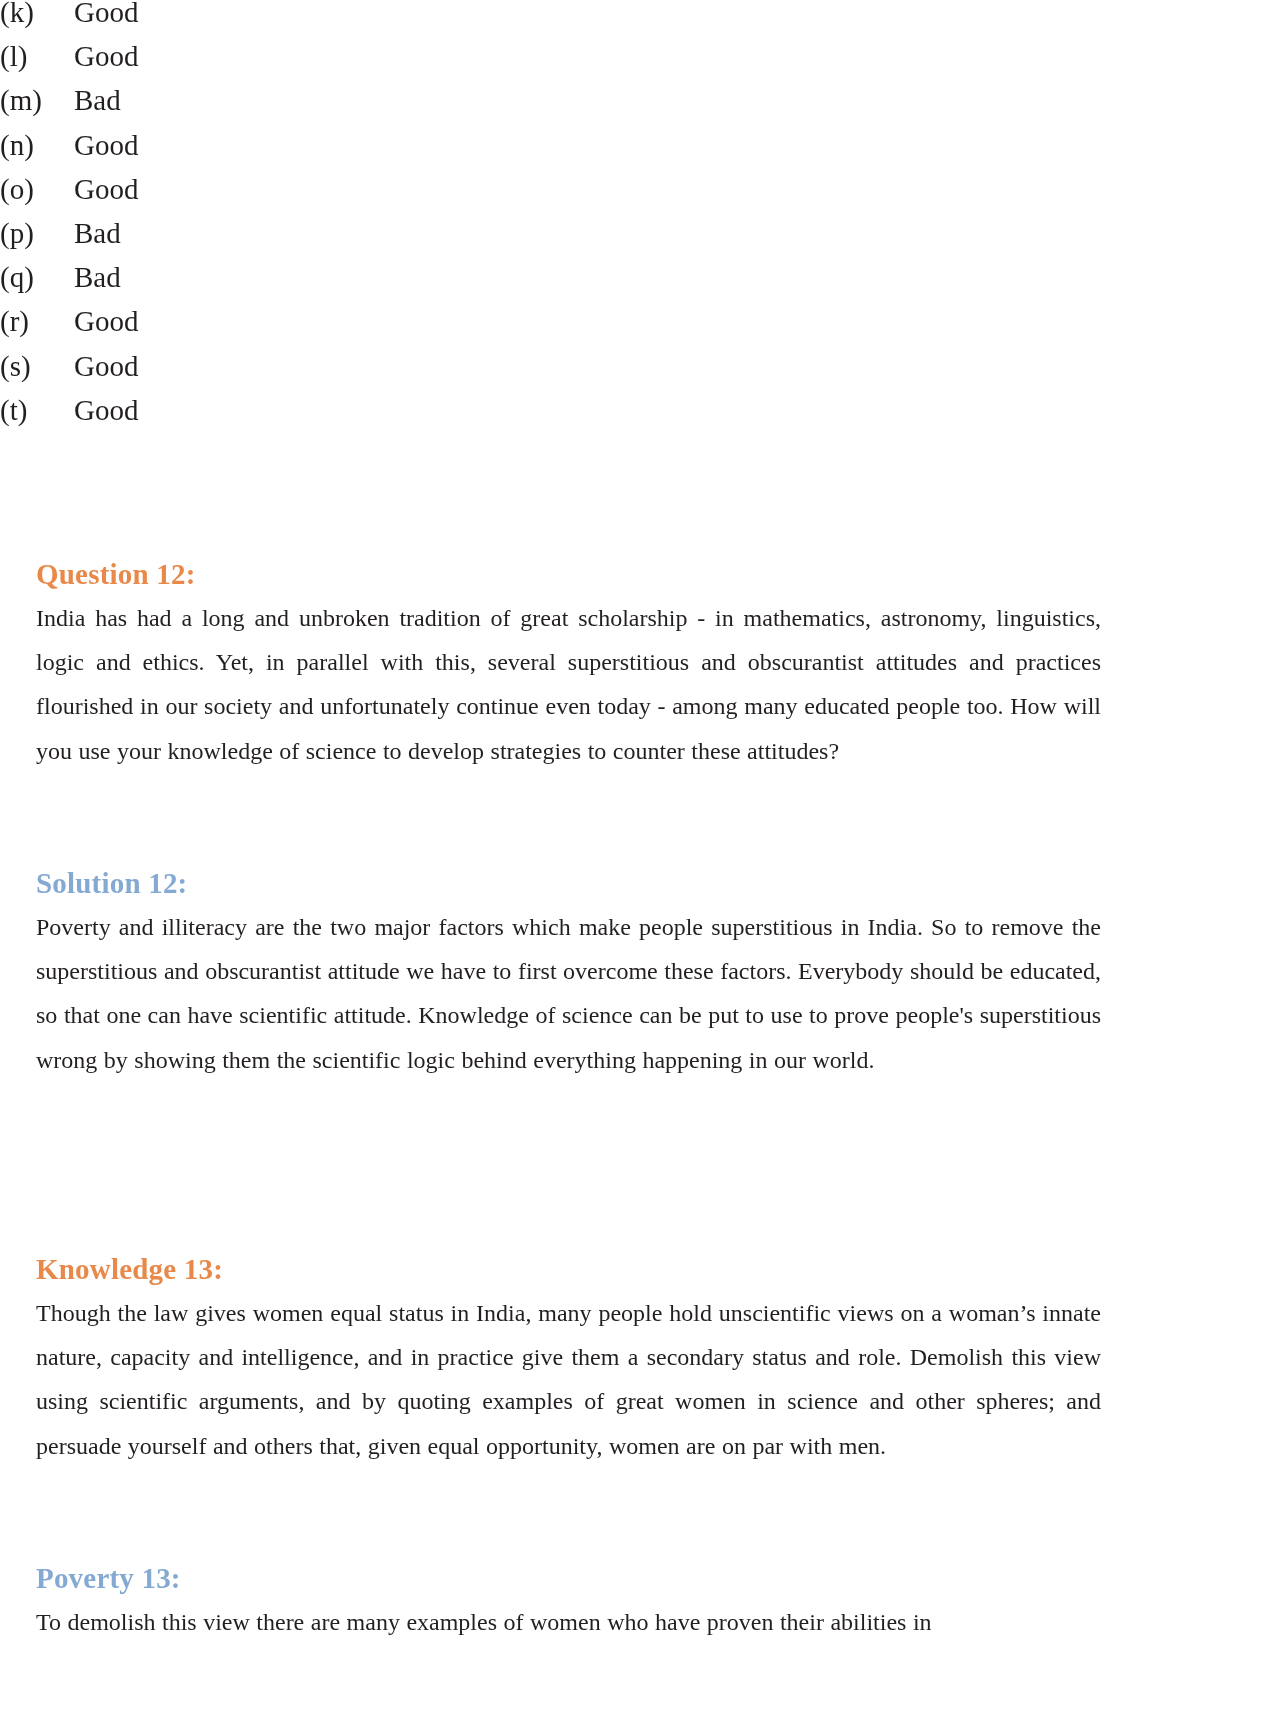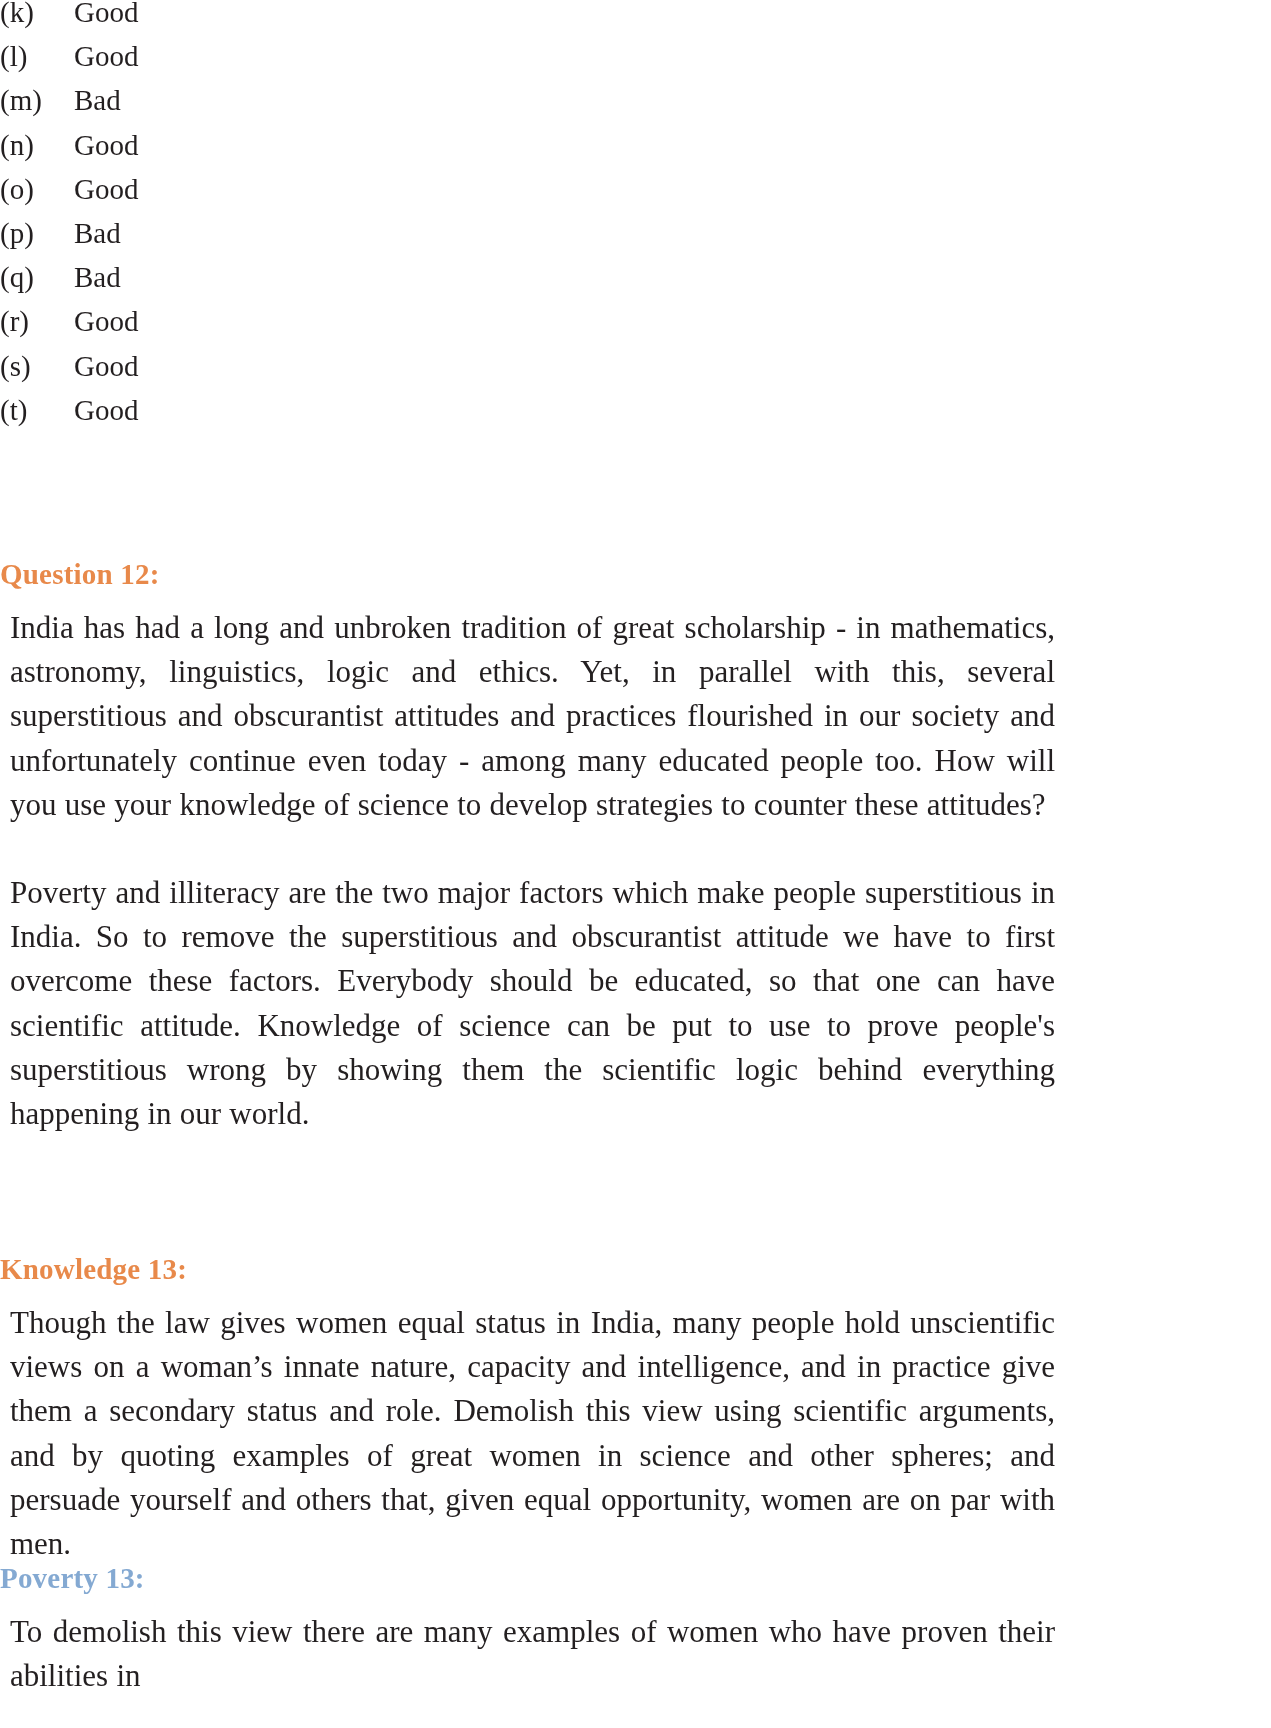--- a/index.html
+++ b/index.html
@@ -39,37 +39,38 @@
       display: inline-block;
       width: 74px;
     }
     .answer-value {
       display: inline-block;
     }
     .block {
       position: absolute;
       left: 0;
       width: 1065px;
+      padding-left: 36px;
     }
     .heading {
       font-size: 29px;
       font-weight: bold;
       line-height: 44px;
       height: 44px;
       white-space: nowrap;
       letter-spacing: 0.2px;
     }
     .heading.question { color: #e8894a; }
     .heading.solution { color: #84a9d2; }
     .para {
-      font-size: 31px;
+      font-size: 24px;
       line-height: 44.2px;
       text-align: justify;
       text-align-last: left;
-      margin: 10px;
+      margin: 0;
       word-spacing: 0.5px;
     }
   </style>
 </head>
 <body>
 
 <div class="page">
 
   <ul class="answer-list">
     <li class="answer-row">
@@ -103,20 +104,21 @@
       <span class="answer-label">(t)</span><span class="answer-value">Good</span>
     </li>
   </ul>
 
   <section class="block" style="top:552px;">
     <div class="heading question">Question 12:</div>
     <p class="para">India has had a long and unbroken tradition of great scholarship - in mathematics, astronomy, linguistics, logic and ethics. Yet, in parallel with this, several superstitious and obscurantist attitudes and practices flourished in our society and unfortunately continue even today - among many educated people too. How will you use your knowledge of science to develop strategies to counter these attitudes?</p>
   </section>
 
   <section class="block" style="top:861px;">
+    <div class="heading solution">Solution 12:</div>
     <p class="para">Poverty and illiteracy are the two major factors which make people superstitious in India. So to remove the superstitious and obscurantist attitude we have to first overcome these factors. Everybody should be educated, so that one can have scientific attitude. Knowledge of science can be put to use to prove people's superstitious wrong by showing them the scientific logic behind everything happening in our world.</p>
   </section>
 
   <section class="block" style="top:1247px;">
     <div class="heading question">Knowledge 13:</div>
     <p class="para">Though the law gives women equal status in India, many people hold unscientific views on a woman’s innate nature, capacity and intelligence, and in practice give them a secondary status and role. Demolish this view using scientific arguments, and by quoting examples of great women in science and other spheres; and persuade yourself and others that, given equal opportunity, women are on par with men.</p>
   </section>
 
   <section class="block" style="top:1556px;">
     <div class="heading solution">Poverty 13:</div>

